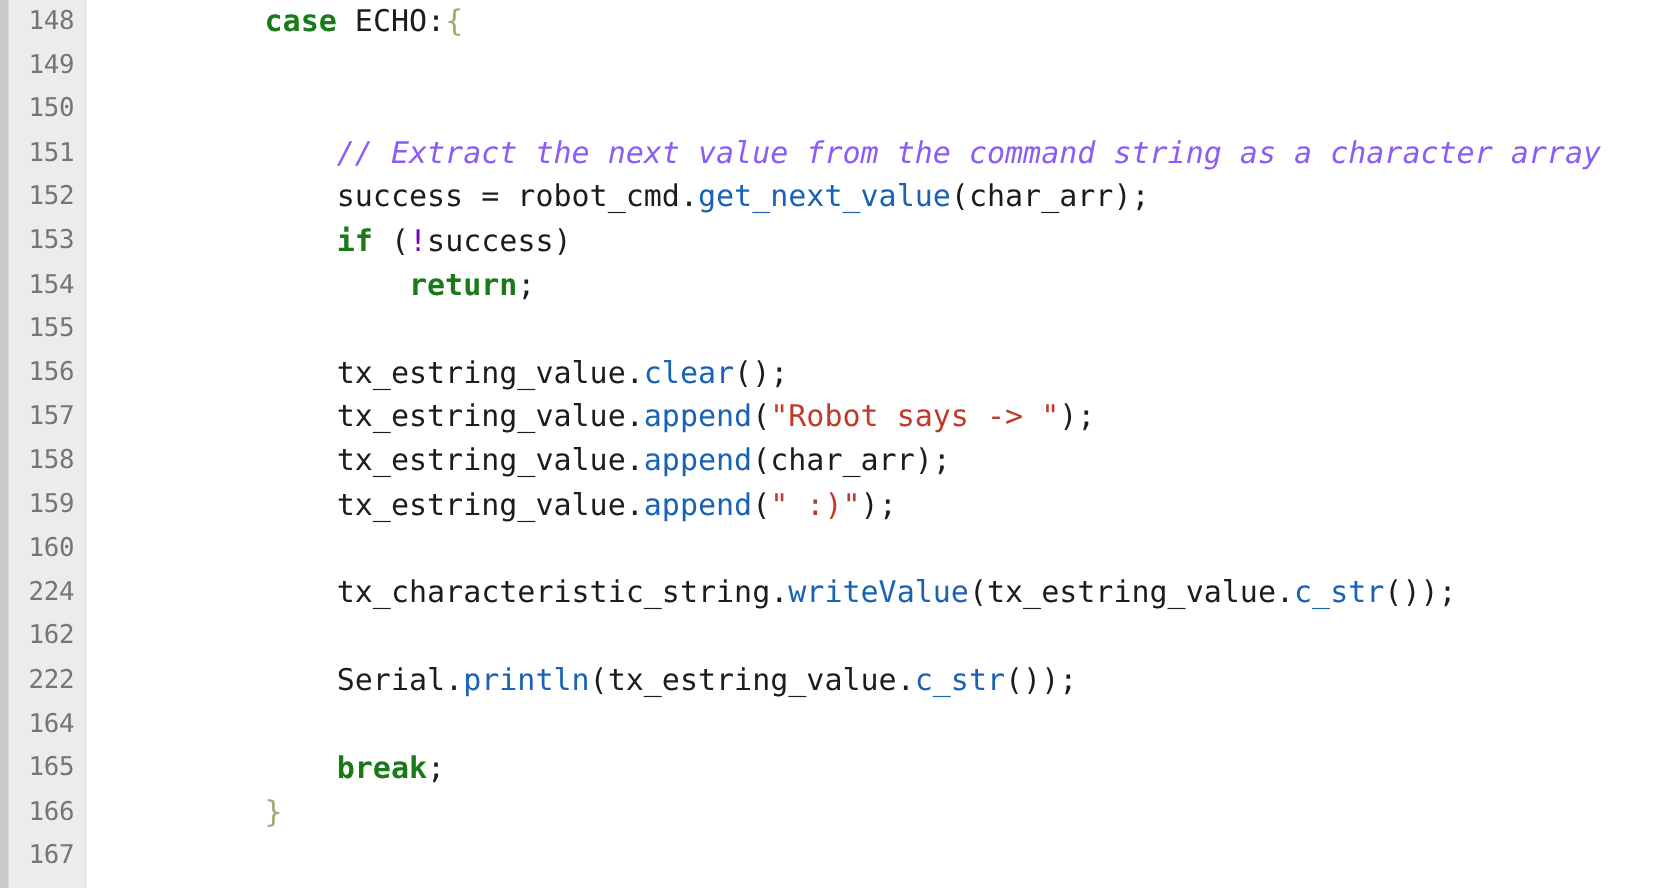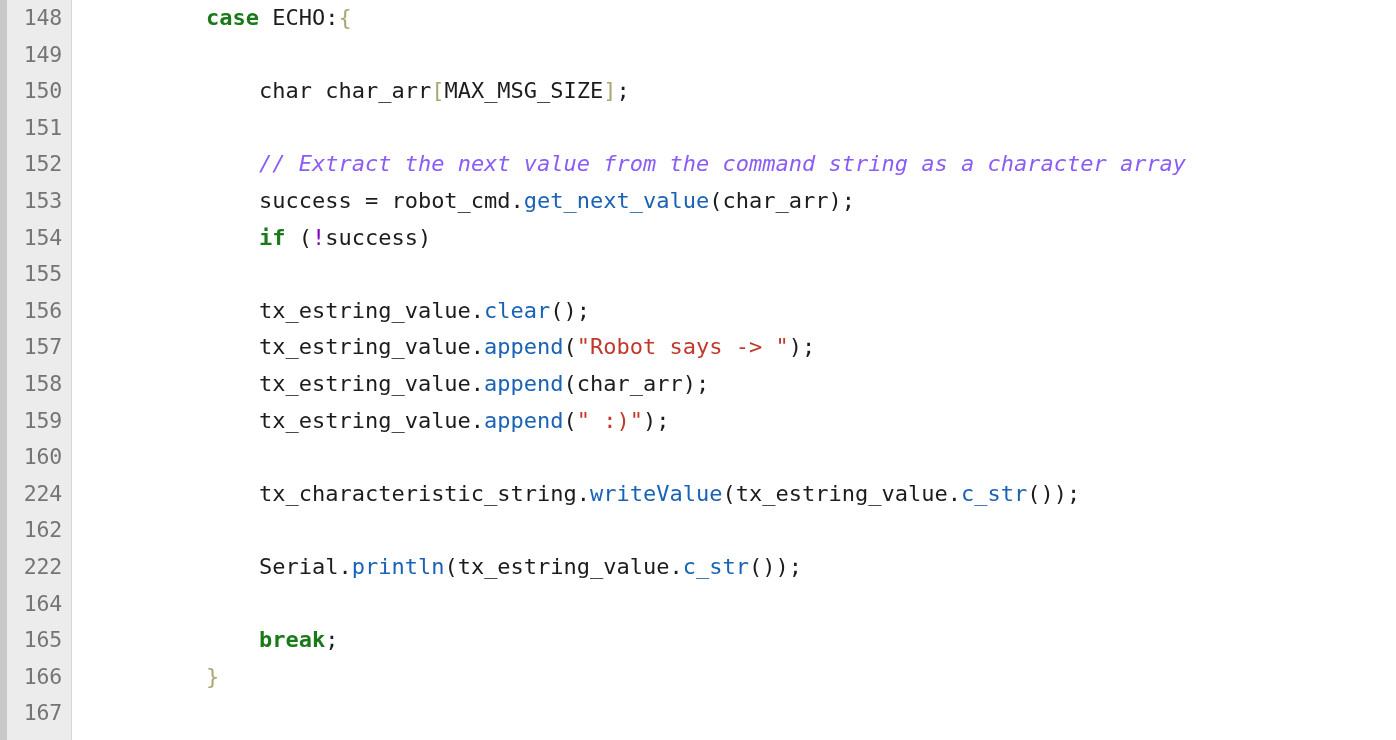--- a/index.html
+++ b/index.html
@@ -49,21 +49,21 @@
   
   #code {
     position: relative;
     flex: 1 1 auto;
     overflow: hidden;
     background: #ffffff;
   }
   .cline {
     height: 36.6px;
     line-height: 36.6px;
-    font-size: 22px;
+    font-size: 25px;
     white-space: pre;
     color: #1c1c1c;
     padding-left: 28px;
     font-family: "DejaVu Sans Mono", monospace;
     letter-spacing: 0px;
   }
 
   
   .t-plain    { color: #1c1c1c; }
   .t-keyword  { color: #1a7a1a; font-weight: bold; }
@@ -109,25 +109,25 @@
       <div class="lnum">164</div>
       <div class="lnum">165</div>
       <div class="lnum">166</div>
       <div class="lnum">167</div>
     </div>
 
   <div id="code">
     <div id="clip-top"></div>
   <div class="cline"><span class="t-plain">        </span><span class="t-keyword">case</span><span class="t-plain"> ECHO:</span><span class="t-brace">{</span></div>
       <div class="cline">&nbsp;</div>
-      <div class="cline"><span class="t-plain">            char char_arr</span><span class="t-brace">[</span><span class="t-plain">MAX_MSG_SIZE</span><span class="t-brace">]</span><span class="t-plain">;</span></div>
       <div class="cline">&nbsp;</div>
       <div class="cline"><span class="t-plain">            </span><span class="t-comment">// Extract the next value from the command string as a character array</span></div>
       <div class="cline"><span class="t-plain">            success = robot_cmd.</span><span class="t-method">get_next_value</span><span class="t-plain">(char_arr);</span></div>
       <div class="cline"><span class="t-plain">            </span><span class="t-keyword">if</span><span class="t-plain"> (</span><span class="t-operator">!</span><span class="t-plain">success)</span></div>
+      <div class="cline"><span class="t-plain">                </span><span class="t-keyword">return</span><span class="t-plain">;</span></div>
       <div class="cline">&nbsp;</div>
       <div class="cline"><span class="t-plain">            tx_estring_value.</span><span class="t-method">clear</span><span class="t-plain">();</span></div>
       <div class="cline"><span class="t-plain">            tx_estring_value.</span><span class="t-method">append</span><span class="t-plain">(</span><span class="t-string">"Robot says -&gt; "</span><span class="t-plain">);</span></div>
       <div class="cline"><span class="t-plain">            tx_estring_value.</span><span class="t-method">append</span><span class="t-plain">(char_arr);</span></div>
       <div class="cline"><span class="t-plain">            tx_estring_value.</span><span class="t-method">append</span><span class="t-plain">(</span><span class="t-string">" :)"</span><span class="t-plain">);</span></div>
       <div class="cline">&nbsp;</div>
       <div class="cline"><span class="t-plain">            tx_characteristic_string.</span><span class="t-method">writeValue</span><span class="t-plain">(tx_estring_value.</span><span class="t-method">c_str</span><span class="t-plain">());</span></div>
       <div class="cline">&nbsp;</div>
       <div class="cline"><span class="t-plain">            Serial.</span><span class="t-method">println</span><span class="t-plain">(tx_estring_value.</span><span class="t-method">c_str</span><span class="t-plain">());</span></div>
       <div class="cline">&nbsp;</div>

